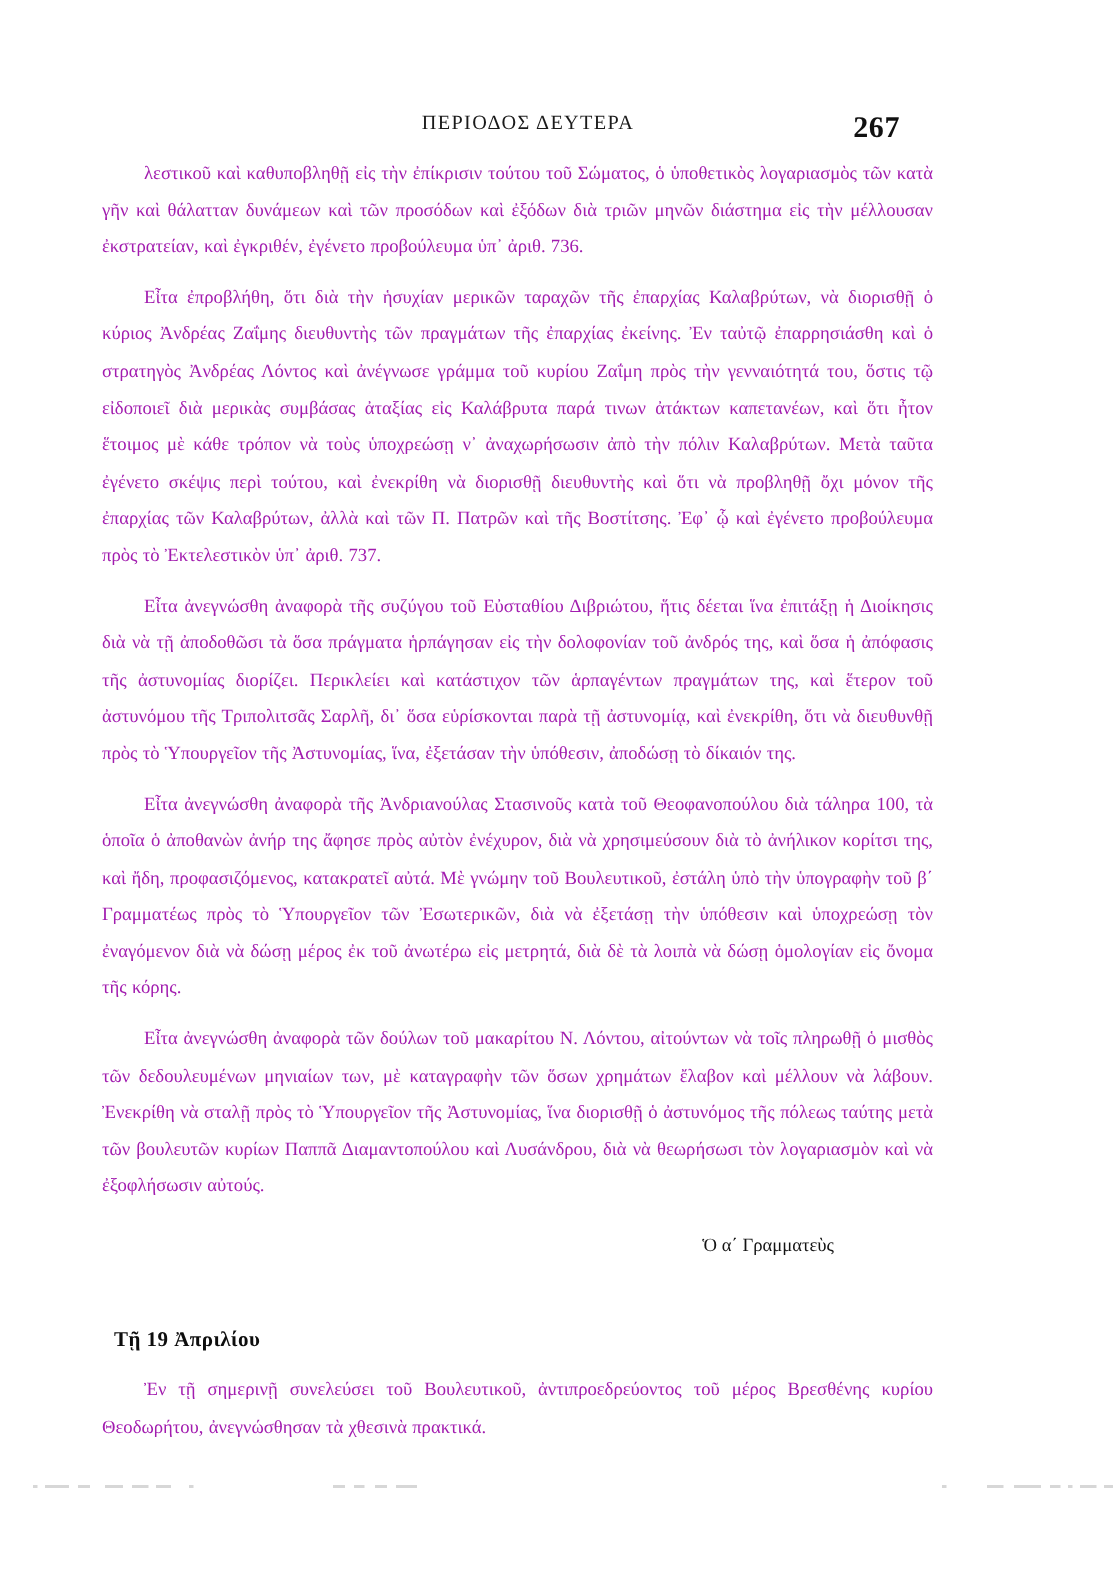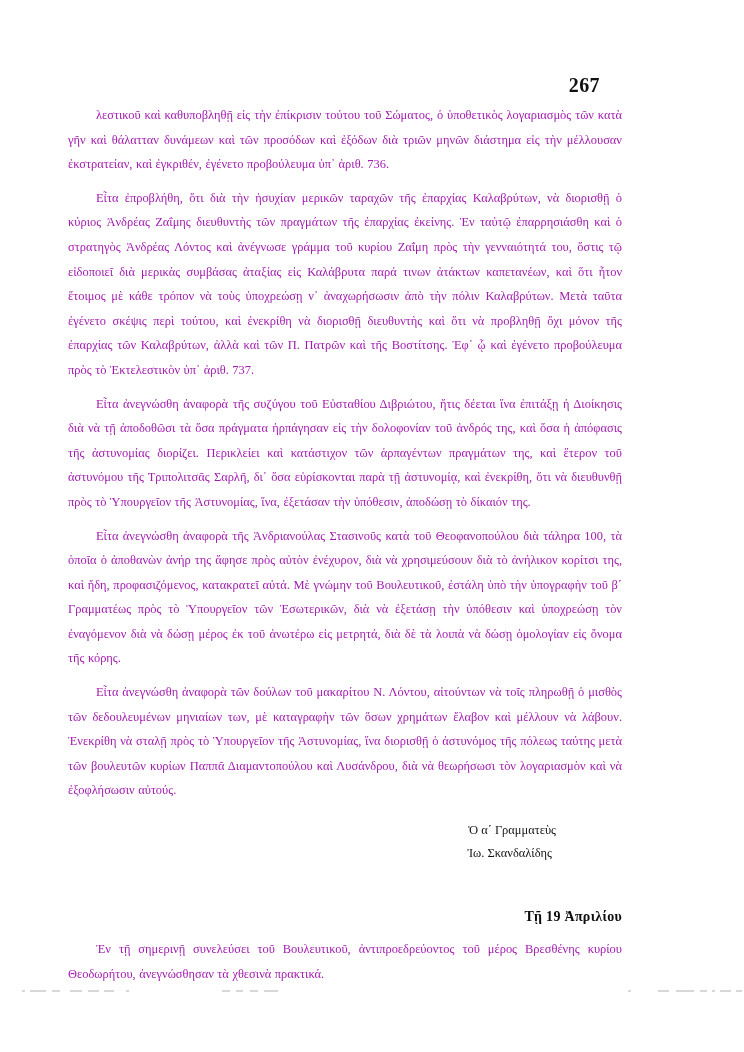--- a/index.html
+++ b/index.html
@@ -92,21 +92,21 @@
     white-space: nowrap;
   }
   .signature .sig-line.sig-name {
     padding-right: 4px;
   }
 
   
   .section-heading {
     margin-top: 44px;
     margin-bottom: 12px;
-    text-align: right;
+    text-align: left;
     font-size: 14px;
     font-weight: 700;
     letter-spacing: 0.3px;
     color: #0d0d0d;
     padding-left: 8px;
   }
 
   
   .artifacts {
     position: absolute;
@@ -122,34 +122,34 @@
     height: 2px;
     opacity: 0.55;
   }
 </style>
 </head>
 <body>
 
 <div class="page">
 
   <div class="running-head">
+    <div class="head-title">ΠΕΡΙΟΔΟΣ ΔΕΥΤΕΡΑ</div>
     <div class="folio">267</div>
   </div>
 
   <div class="column">
 
     <p class="para">λεστικοῦ καὶ καθυποβληθῇ εἰς τὴν ἐπίκρισιν τούτου τοῦ Σώματος, ὁ ὑποθετικὸς λογαριασμὸς τῶν κατὰ γῆν καὶ θάλατταν δυνάμεων καὶ τῶν προσόδων καὶ ἐξόδων διὰ τριῶν μηνῶν διάστημα εἰς τὴν μέλλουσαν ἐκστρατείαν, καὶ ἐγκριθέν, ἐγένετο προβούλευμα ὑπ᾿ ἀριθ. 736.</p>
     <p class="para">Εἶτα ἐπροβλήθη, ὅτι διὰ τὴν ἡσυχίαν μερικῶν ταραχῶν τῆς ἐπαρχίας Καλαβρύτων, νὰ διορισθῇ ὁ κύριος Ἀνδρέας Ζαΐμης διευθυντὴς τῶν πραγμάτων τῆς ἐπαρχίας ἐκείνης. Ἐν ταὐτῷ ἐπαρρησιάσθη καὶ ὁ στρατηγὸς Ἀνδρέας Λόντος καὶ ἀνέγνωσε γράμμα τοῦ κυρίου Ζαΐμη πρὸς τὴν γενναιότητά του, ὅστις τῷ εἰδοποιεῖ διὰ μερικὰς συμβάσας ἀταξίας εἰς Καλάβρυτα παρά τινων ἀτάκτων καπετανέων, καὶ ὅτι ἦτον ἕτοιμος μὲ κάθε τρόπον νὰ τοὺς ὑποχρεώσῃ ν᾿ ἀναχωρήσωσιν ἀπὸ τὴν πόλιν Καλαβρύτων. Μετὰ ταῦτα ἐγένετο σκέψις περὶ τούτου, καὶ ἐνεκρίθη νὰ διορισθῇ διευθυντὴς καὶ ὅτι νὰ προβληθῇ ὄχι μόνον τῆς ἐπαρχίας τῶν Καλαβρύτων, ἀλλὰ καὶ τῶν Π. Πατρῶν καὶ τῆς Βοστίτσης. Ἐφ᾿ ᾧ καὶ ἐγένετο προβούλευμα πρὸς τὸ Ἐκτελεστικὸν ὑπ᾿ ἀριθ. 737.</p>
     <p class="para">Εἶτα ἀνεγνώσθη ἀναφορὰ τῆς συζύγου τοῦ Εὐσταθίου Διβριώτου, ἥτις δέεται ἵνα ἐπιτάξῃ ἡ Διοίκησις διὰ νὰ τῇ ἀποδοθῶσι τὰ ὅσα πράγματα ἡρπάγησαν εἰς τὴν δολοφονίαν τοῦ ἀνδρός της, καὶ ὅσα ἡ ἀπόφασις τῆς ἀστυνομίας διορίζει. Περικλείει καὶ κατάστιχον τῶν ἁρπαγέντων πραγμάτων της, καὶ ἕτερον τοῦ ἀστυνόμου τῆς Τριπολιτσᾶς Σαρλῆ, δι᾿ ὅσα εὑρίσκονται παρὰ τῇ ἀστυνομίᾳ, καὶ ἐνεκρίθη, ὅτι νὰ διευθυνθῇ πρὸς τὸ Ὑπουργεῖον τῆς Ἀστυνομίας, ἵνα, ἐξετάσαν τὴν ὑπόθεσιν, ἀποδώσῃ τὸ δίκαιόν της.</p>
     <p class="para">Εἶτα ἀνεγνώσθη ἀναφορὰ τῆς Ἀνδριανούλας Στασινοῦς κατὰ τοῦ Θεοφανοπούλου διὰ τάληρα 100, τὰ ὁποῖα ὁ ἀποθανὼν ἀνήρ της ἄφησε πρὸς αὐτὸν ἐνέχυρον, διὰ νὰ χρησιμεύσουν διὰ τὸ ἀνήλικον κορίτσι της, καὶ ἤδη, προφασιζόμενος, κατακρατεῖ αὐτά. Μὲ γνώμην τοῦ Βουλευτικοῦ, ἐστάλη ὑπὸ τὴν ὑπογραφὴν τοῦ β΄ Γραμματέως πρὸς τὸ Ὑπουργεῖον τῶν Ἐσωτερικῶν, διὰ νὰ ἐξετάσῃ τὴν ὑπόθεσιν καὶ ὑποχρεώσῃ τὸν ἐναγόμενον διὰ νὰ δώσῃ μέρος ἐκ τοῦ ἀνωτέρω εἰς μετρητά, διὰ δὲ τὰ λοιπὰ νὰ δώσῃ ὁμολογίαν εἰς ὄνομα τῆς κόρης.</p>
     <p class="para">Εἶτα ἀνεγνώσθη ἀναφορὰ τῶν δούλων τοῦ μακαρίτου Ν. Λόντου, αἰτούντων νὰ τοῖς πληρωθῇ ὁ μισθὸς τῶν δεδουλευμένων μηνιαίων των, μὲ καταγραφὴν τῶν ὅσων χρημάτων ἔλαβον καὶ μέλλουν νὰ λάβουν. Ἐνεκρίθη νὰ σταλῇ πρὸς τὸ Ὑπουργεῖον τῆς Ἀστυνομίας, ἵνα διορισθῇ ὁ ἀστυνόμος τῆς πόλεως ταύτης μετὰ τῶν βουλευτῶν κυρίων Παππᾶ Διαμαντοπούλου καὶ Λυσάνδρου, διὰ νὰ θεωρήσωσι τὸν λογαριασμὸν καὶ νὰ ἐξοφλήσωσιν αὐτούς.</p>
 
     <div class="signature">
       <span class="sig-line sig-title">Ὁ α΄ Γραμματεὺς</span>
-      <span class="sig-line sig-name">Ἰω. Σκανδαλίδης</span>
     </div>
 
     <div class="section-heading">Τῇ 19 Ἀπριλίου</div>
 
     <p class="para">Ἐν τῇ σημερινῇ συνελεύσει τοῦ Βουλευτικοῦ, ἀντιπροεδρεύοντος τοῦ μέρος Βρεσθένης κυρίου Θεοδωρήτου, ἀνεγνώσθησαν τὰ χθεσινὰ πρακτικά.</p>
 
   </div>
 
   <div class="artifacts">
     <div class="speck" style="left:22px;  top:990px; width:3px;"></div>

